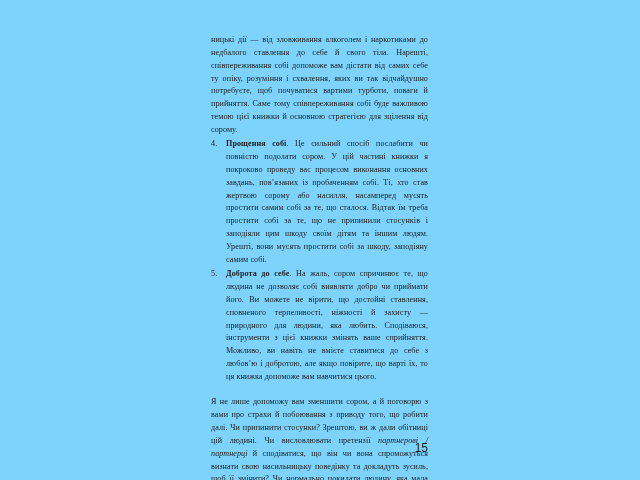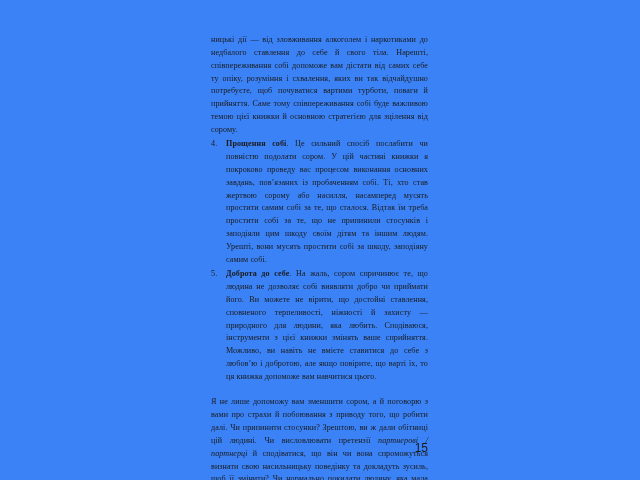--- a/index.html
+++ b/index.html
@@ -14,21 +14,21 @@
     position: relative;
     overflow: hidden;
     font-family: "Liberation Serif", "DejaVu Serif", serif;
     color: #1a1a1a;
     -webkit-font-smoothing: antialiased;
   }
 
   #page {
     position: absolute;
     inset: 0;
-    background: #3b82f6;
+    background: #7dd3fc;
   }
 
   
   #text-block {
     position: absolute;
     left: 211px;
     top: 34px;
     width: 217px;
   }
 

